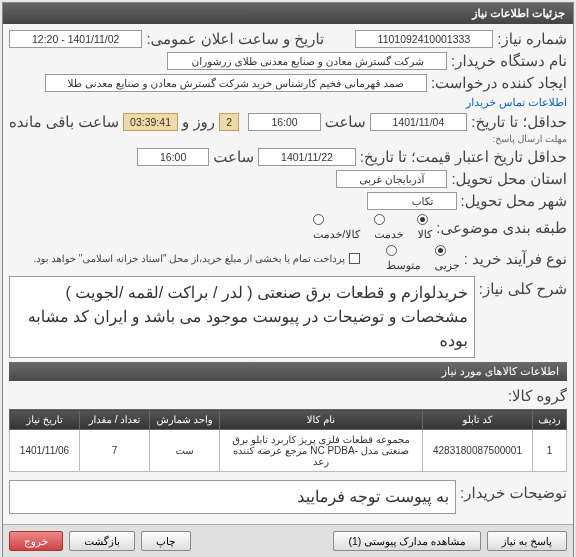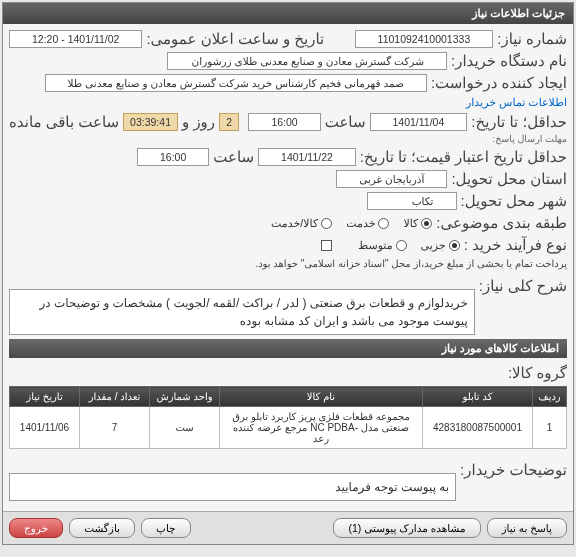--- a/index.html
+++ b/index.html
@@ -55,38 +55,38 @@
   align-items: center;
   gap: 4px;
 }
 .countdown-seg {
   background: #f0d9a8;
   border: 1px solid #c0a060;
   padding: 2px 6px;
   font-size: 10.5px;
 }
 .radio-group { display: flex; gap: 14px; align-items: center; }
-.radio-item { display: flex; align-items: center; gap: 3px; }
+.radio-item { display: flex; align-items: flex-end; gap: 3px; flex-direction: column; }
 .radio { width: 11px; height: 11px; border: 1px solid #555; border-radius: 50%; background: #fff; display: inline-block; position: relative; }
 .radio.checked::after { content: ""; position: absolute; width: 5px; height: 5px; background: #333; border-radius: 50%; top: 2px; left: 2px; }
 .checkbox { width: 11px; height: 11px; border: 1px solid #555; background: #fff; display: inline-block; }
 .desc-box {
   background: #fff;
   border: 1px solid #999;
   padding: 4px 6px;
-  margin-top: 16px;
+  margin-top: 0;
   min-height: 34px;
-  font-size: 12px;
+  font-size: 16px;
   line-height: 1.5;
 }
 .sub-header {
   background: linear-gradient(#6a6a6a, #4a4a4a);
   color: #fff;
   padding: 3px 8px;
-  font-weight: bold;
+  font-weight: normal;
   font-size: 11px;
   margin-top: 4px;
 }
 .table {
   width: 100%;
   border-collapse: collapse;
   margin-top: 4px;
   background: #fff;
   font-size: 10px;
 }
@@ -111,21 +111,21 @@
   justify-content: space-between;
   align-items: center;
 }
 .btn-group { display: flex; gap: 6px; }
 .btn {
   background: linear-gradient(#fefefe, #ddd);
   border: 1px solid #888;
   padding: 3px 14px;
   font-size: 10.5px;
   cursor: pointer;
-  border-radius: 8px;
+  border-radius: 2px;
   font-family: inherit;
 }
 .btn.red { background: linear-gradient(#e88, #c44); border-color: #a33; color: #fff; }
 .spacer { flex: 1; }
 </style>
 </head>
 <body>
 
 <div class="panel">
   <div class="panel-header">جزئیات اطلاعات نیاز</div>

